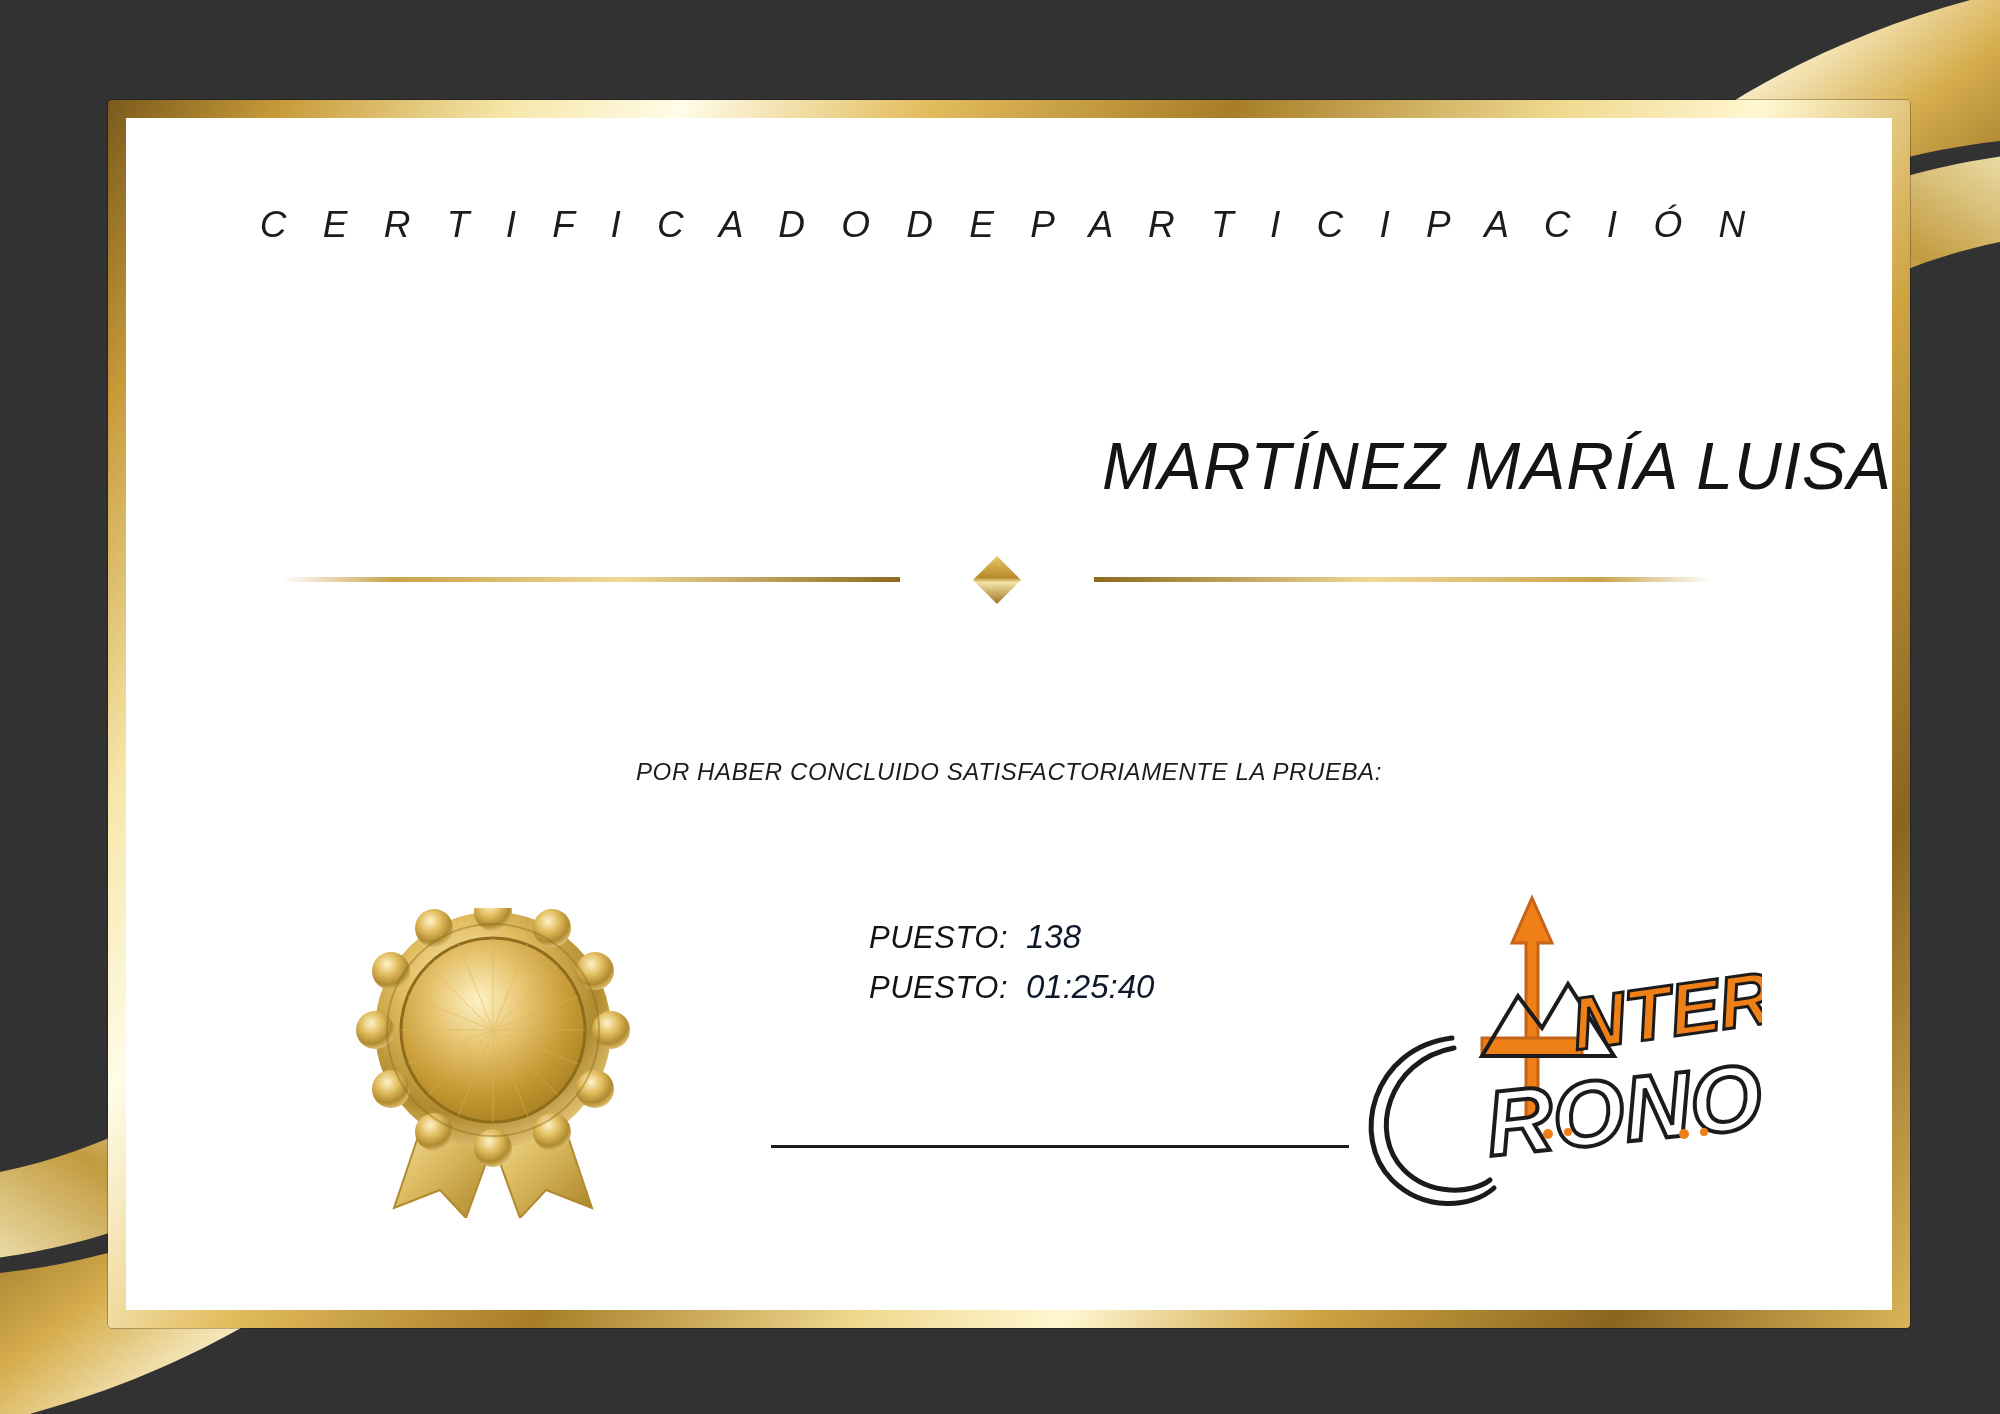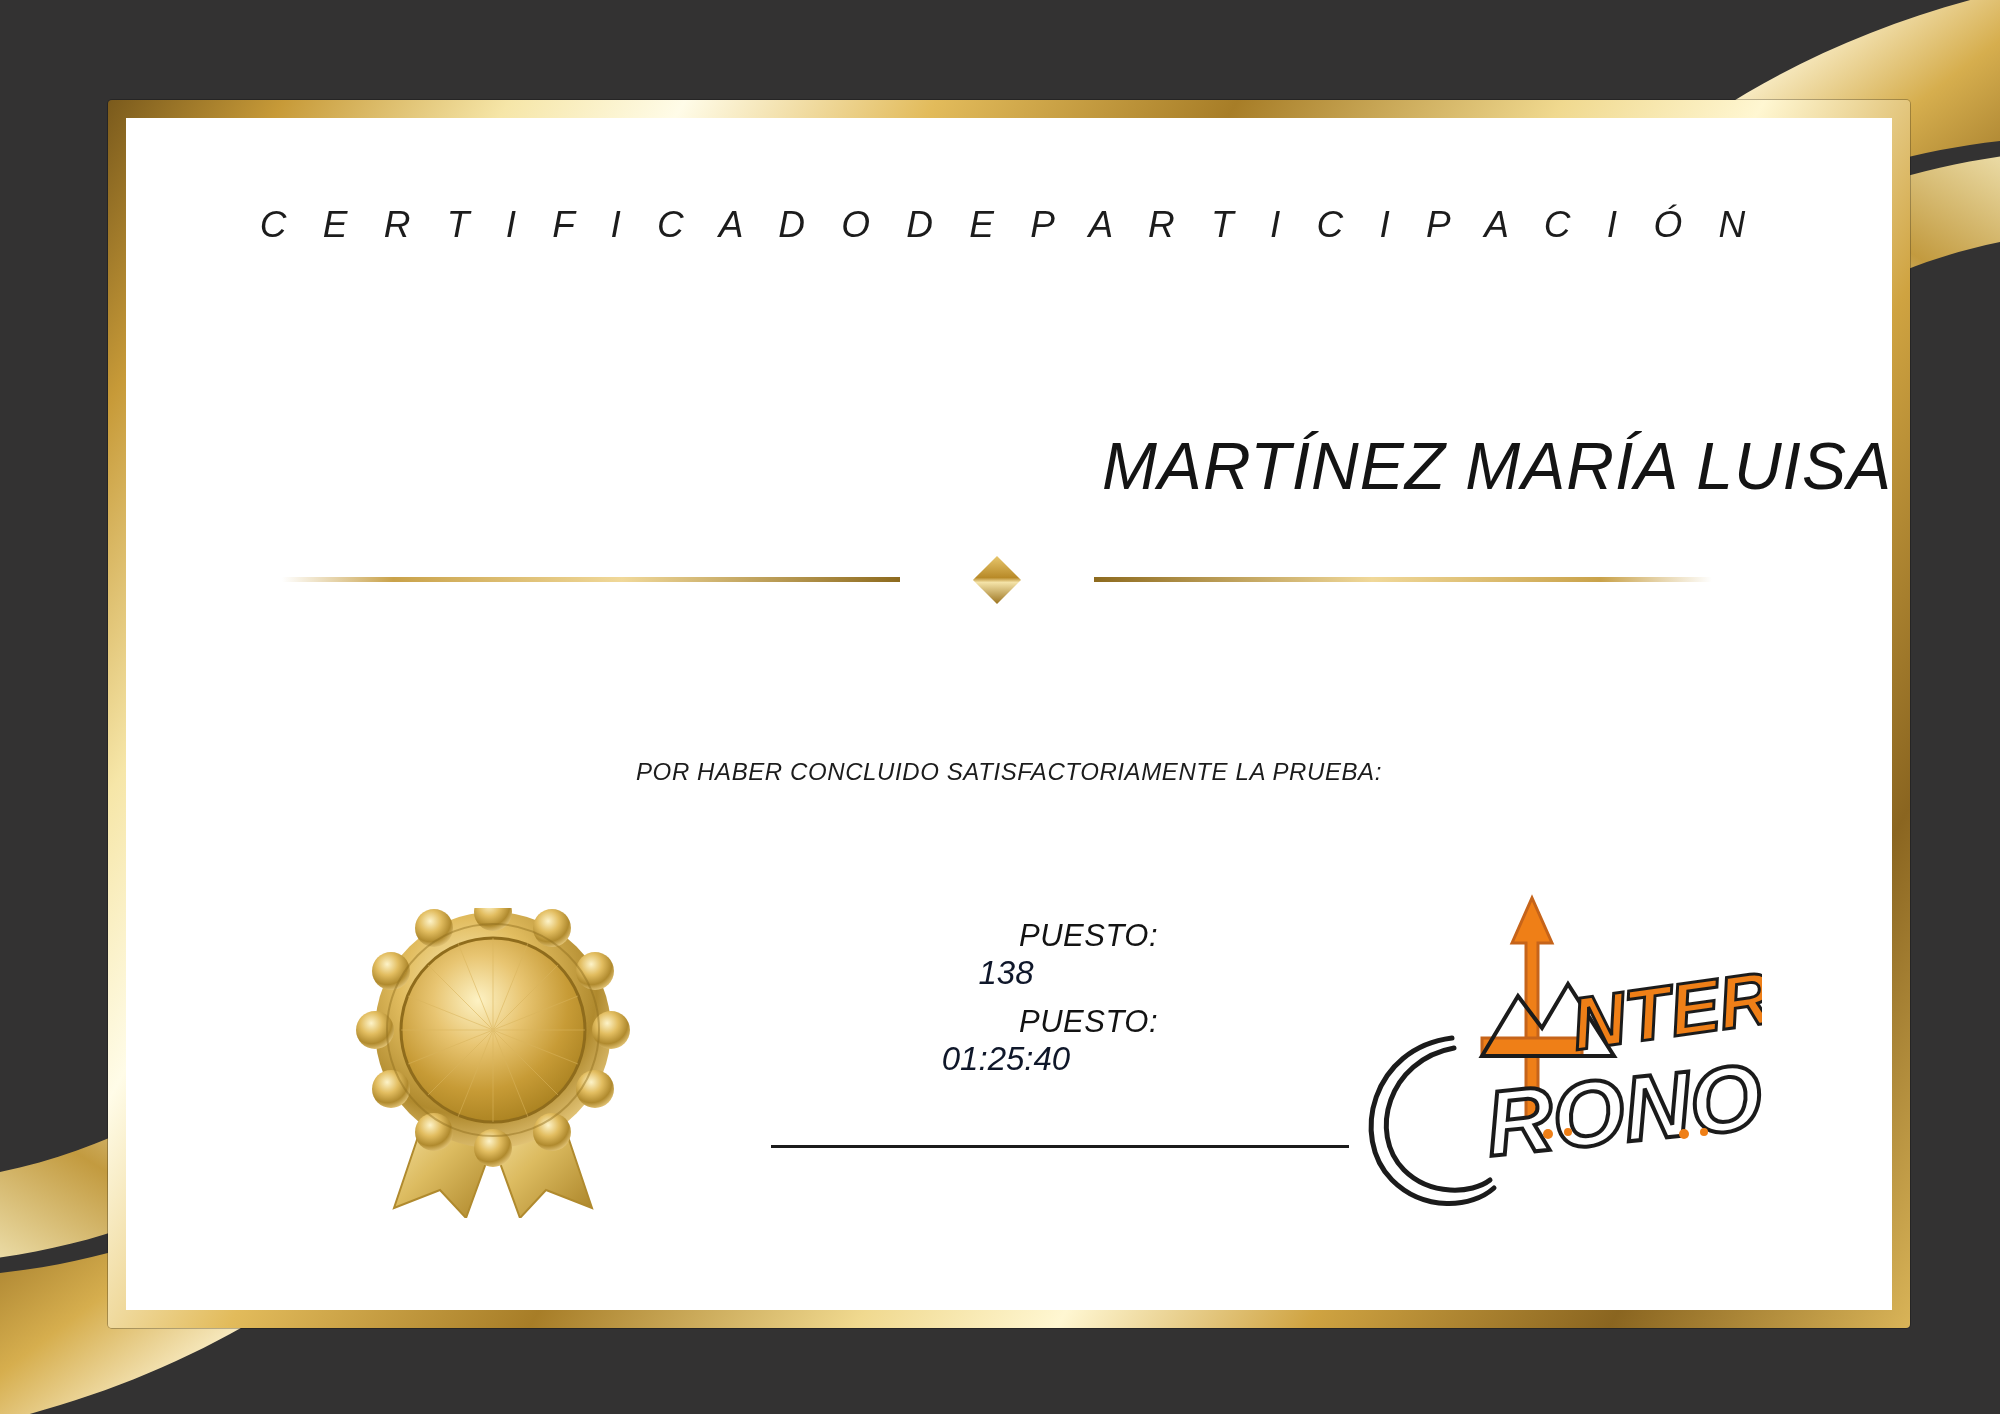--- a/index.html
+++ b/index.html
@@ -149,25 +149,24 @@
 
   
   .results {
     position: absolute;
     left: 560px;
     top: 800px;
     width: 640px;
   }
   .result-row {
     display: flex;
-    align-items: center;
+    align-items: flex-end;
     margin-bottom: 12px;
     font-size: 31px;
     color: #131313;
-    flex-direction: column;
   }
   .result-label {
     width: 340px;
     text-align: right;
     padding-right: 18px;
     box-sizing: border-box;
     letter-spacing: 0.5px;
   }
   .result-value {
     text-align: left;

